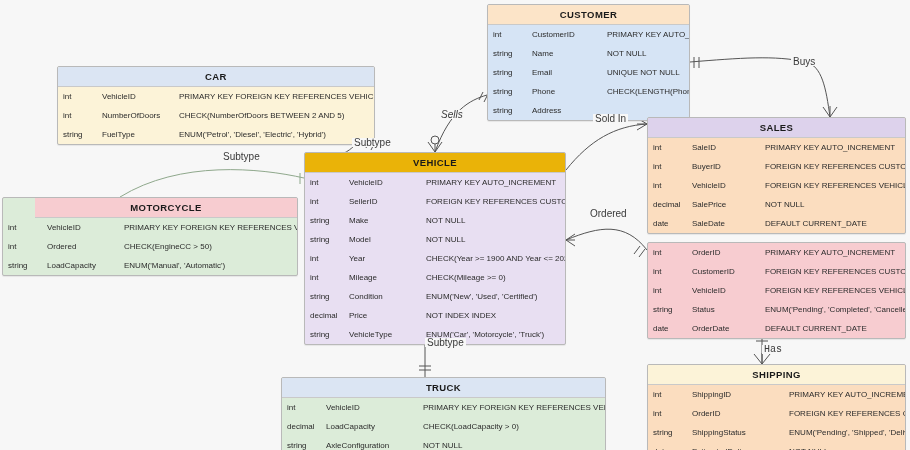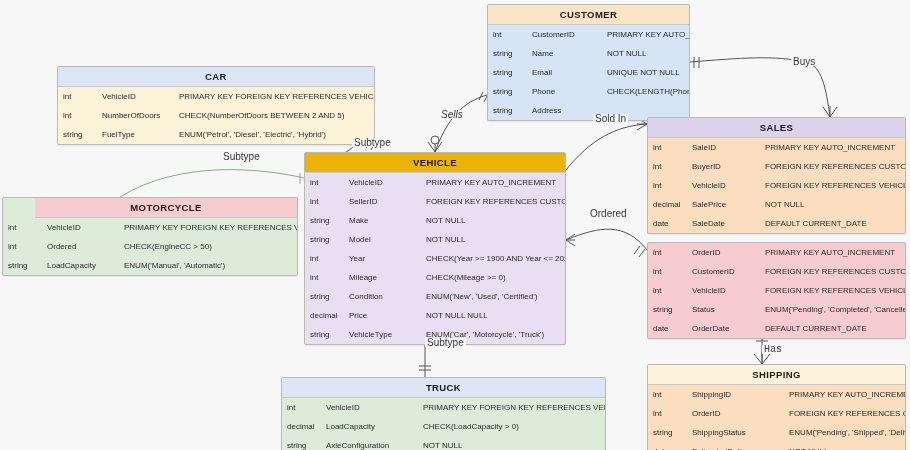--- a/index.html
+++ b/index.html
@@ -217,21 +217,21 @@
             <td class="c-cons">CHECK(Mileage &gt;= 0)</td>
           </tr>
           <tr>
             <td class="c-type">string</td>
             <td class="c-name" style="width: 72px;">Condition</td>
             <td class="c-cons">ENUM('New', 'Used', 'Certified')</td>
           </tr>
           <tr>
             <td class="c-type">decimal</td>
             <td class="c-name" style="width: 72px; margin-left: 30px;">Price</td>
-            <td class="c-cons">NOT NULL NULL</td>
+            <td class="c-cons">NOT INDEX INDEX</td>
           </tr>
           <tr>
             <td class="c-type">string</td>
             <td class="c-name" style="width: 72px;">VehicleType</td>
             <td class="c-cons">ENUM('Car', 'Motorcycle', 'Truck')</td>
           </tr>
         </tbody>
       </table>
     </div>
     <div class="entity" style="left: 647px; top: 117px; width: 259px; background: rgb(251, 221, 191);">

